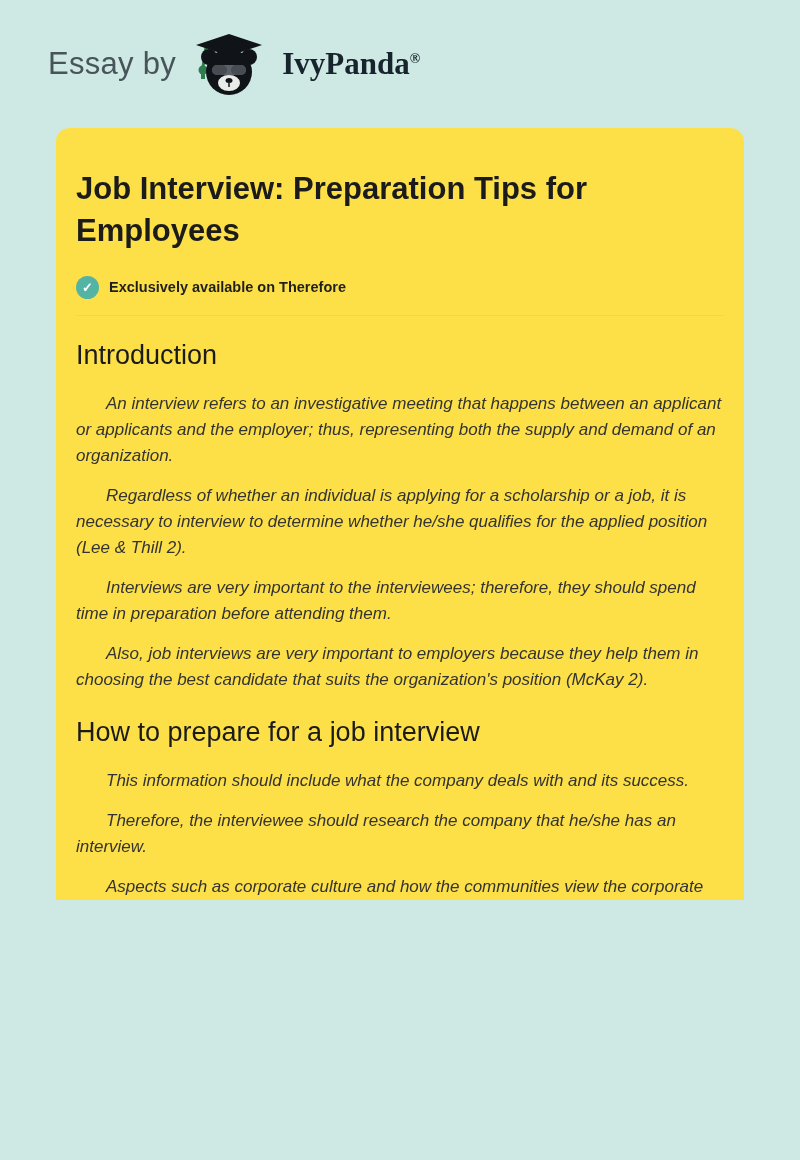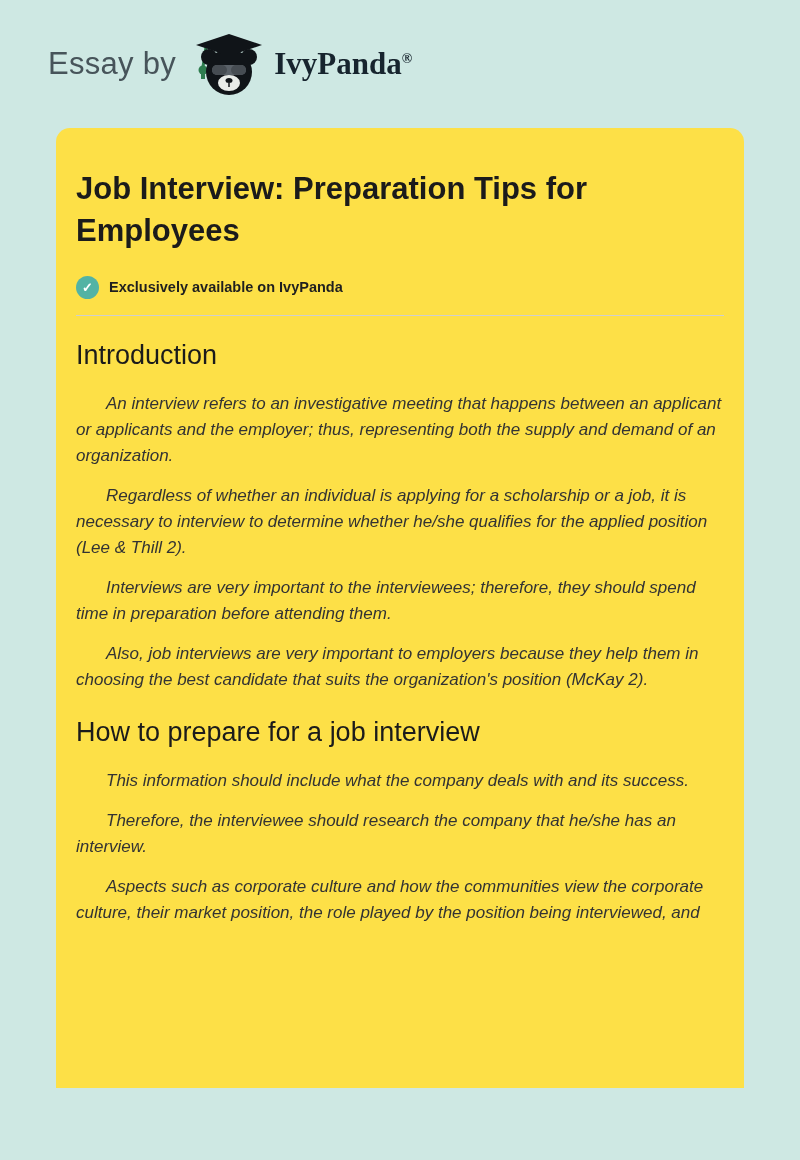--- a/index.html
+++ b/index.html
@@ -4,38 +4,38 @@
 <style>
   * { margin: 0; padding: 0; box-sizing: border-box; }
   html, body { width: 800px; }
   body {
     width: 800px;
     height: 1160px;
     background: #cee8e3;
     font-family: "Liberation Sans", sans-serif;
     overflow: hidden;
   }
-  .page { width: 800px; height: 1088px; overflow: hidden; }
+  .page { width: 800px; height: 900px; overflow: hidden; }
 
   
   .header {
     height: 128px;
     display: flex;
     align-items: center;
     padding-left: 48px;
   }
   .essay-by {
     font-size: 31px;
     color: #47545a;
     letter-spacing: 0.3px;
   }
   .brand {
     display: flex;
     align-items: center;
-    gap: 10px;
+    gap: 18px;
     margin-left: 16px;
     cursor: pointer;
   }
   .brand svg { display: block; }
   .brand-text {
     font-family: "Liberation Serif", serif;
     font-weight: 700;
     font-size: 31px;
     color: #17242e;
   }
@@ -137,21 +137,21 @@
       <span class="brand-text"><span>IvyPanda</span><sup>®</sup></span>
     </span>
   </header>
 
   <main class="card">
 
     <h1 class="essay-title">Job Interview: Preparation Tips for Employees</h1>
 
     <div class="availability">
       <span class="check-badge">✓</span>
-      <span class="availability-text">Exclusively available on IvyPanda</span>
+      <span class="availability-text">Exclusively available on Therefore</span>
     </div>
 
     <hr class="divider">
 
     <section>
       <h2 class="section-heading">Introduction</h2>
       <p class="body-paragraph">An interview refers to an investigative meeting that happens between an applicant or applicants and the employer; thus, representing both the supply and demand of an organization.</p>
       <p class="body-paragraph">Regardless of whether an individual is applying for a scholarship or a job, it is necessary to interview to determine whether he/she qualifies for the applied position (Lee &amp; Thill 2).</p>
       <p class="body-paragraph">Interviews are very important to the interviewees; therefore, they should spend time in preparation before attending them.</p>
       <p class="body-paragraph">Also, job interviews are very important to employers because they help them in choosing the best candidate that suits the organization's position (McKay 2).</p>

